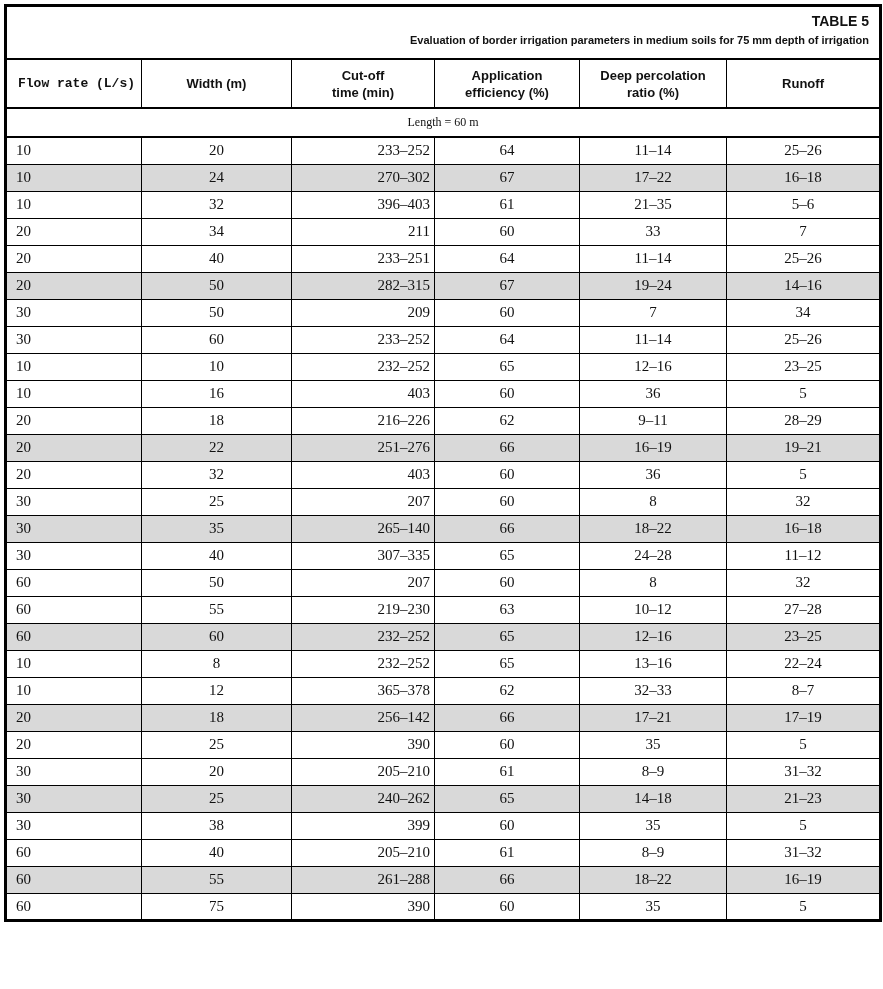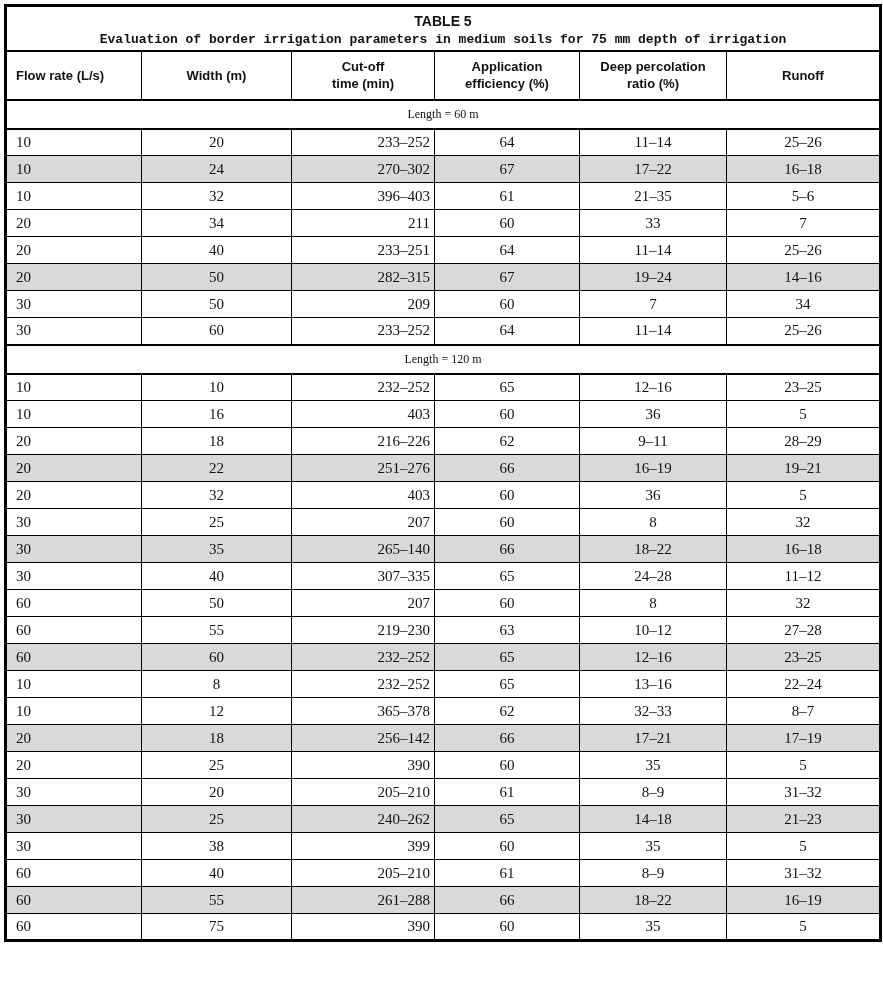--- a/index.html
+++ b/index.html
@@ -31,54 +31,55 @@
   col.w1 { width: 150px; }
   col.w2 { width: 143px; }
   col.w3 { width: 145px; }
   col.w4 { width: 147px; }
   col.w5 { width: 154px; }
 
   
   td.title-cell {
     border: 1px solid var(--border);
     border-bottom: 2px solid var(--border);
-    text-align: center;
-    padding: 5px 10px 0 10px;
+    text-align: right;
+    padding: 5px 10px 9px 10px;
     height: 45px;
   }
   .tbl-title {
     font-family: "Liberation Sans", sans-serif;
     font-weight: bold;
     font-size: 14px;
     line-height: 19px;
   }
   .tbl-subtitle {
-    font-family: Liberation Mono, monospace;
+    font-family: Liberation Sans, sans-serif;
     font-weight: bold;
-    font-size: 13px;
+    font-size: 11px;
     line-height: 18px;
   }
 
   
   tr.colhead th {
     border: 1px solid var(--border);
     border-bottom: 2px solid var(--border);
     font-family: "Liberation Sans", sans-serif;
     font-weight: bold;
     font-size: 13px;
     line-height: 17px;
     text-align: center;
     vertical-align: middle;
     white-space: pre-line;
     height: 49px;
     padding: 2px 4px;
   }
   tr.colhead th.c0 {
-    text-align: left;
+    text-align: center;
     padding-left: 9px;
+    font-family: Liberation Mono, monospace;
   }
 
   
   tr.section-row td {
     border: 1px solid var(--border);
     border-top: 2px solid var(--border);
     border-bottom: 2px solid var(--border);
     font-family: "Liberation Serif", "DejaVu Serif", serif;
     font-size: 12px;
     text-align: center;
@@ -199,23 +200,20 @@
           <td class="c5">34</td>
         </tr>
         <tr>
           <td class="c0">30</td>
           <td class="c1">60</td>
           <td class="c2">233–252</td>
           <td class="c3">64</td>
           <td class="c4">11–14</td>
           <td class="c5">25–26</td>
         </tr>
-        <tr class="section-row">
-          <td colspan="6">Length = 120 m</td>
-        </tr>
         <tr>
           <td class="c0">10</td>
           <td class="c1">10</td>
           <td class="c2">232–252</td>
           <td class="c3">65</td>
           <td class="c4">12–16</td>
           <td class="c5">23–25</td>
         </tr>
         <tr>
           <td class="c0">10</td>

